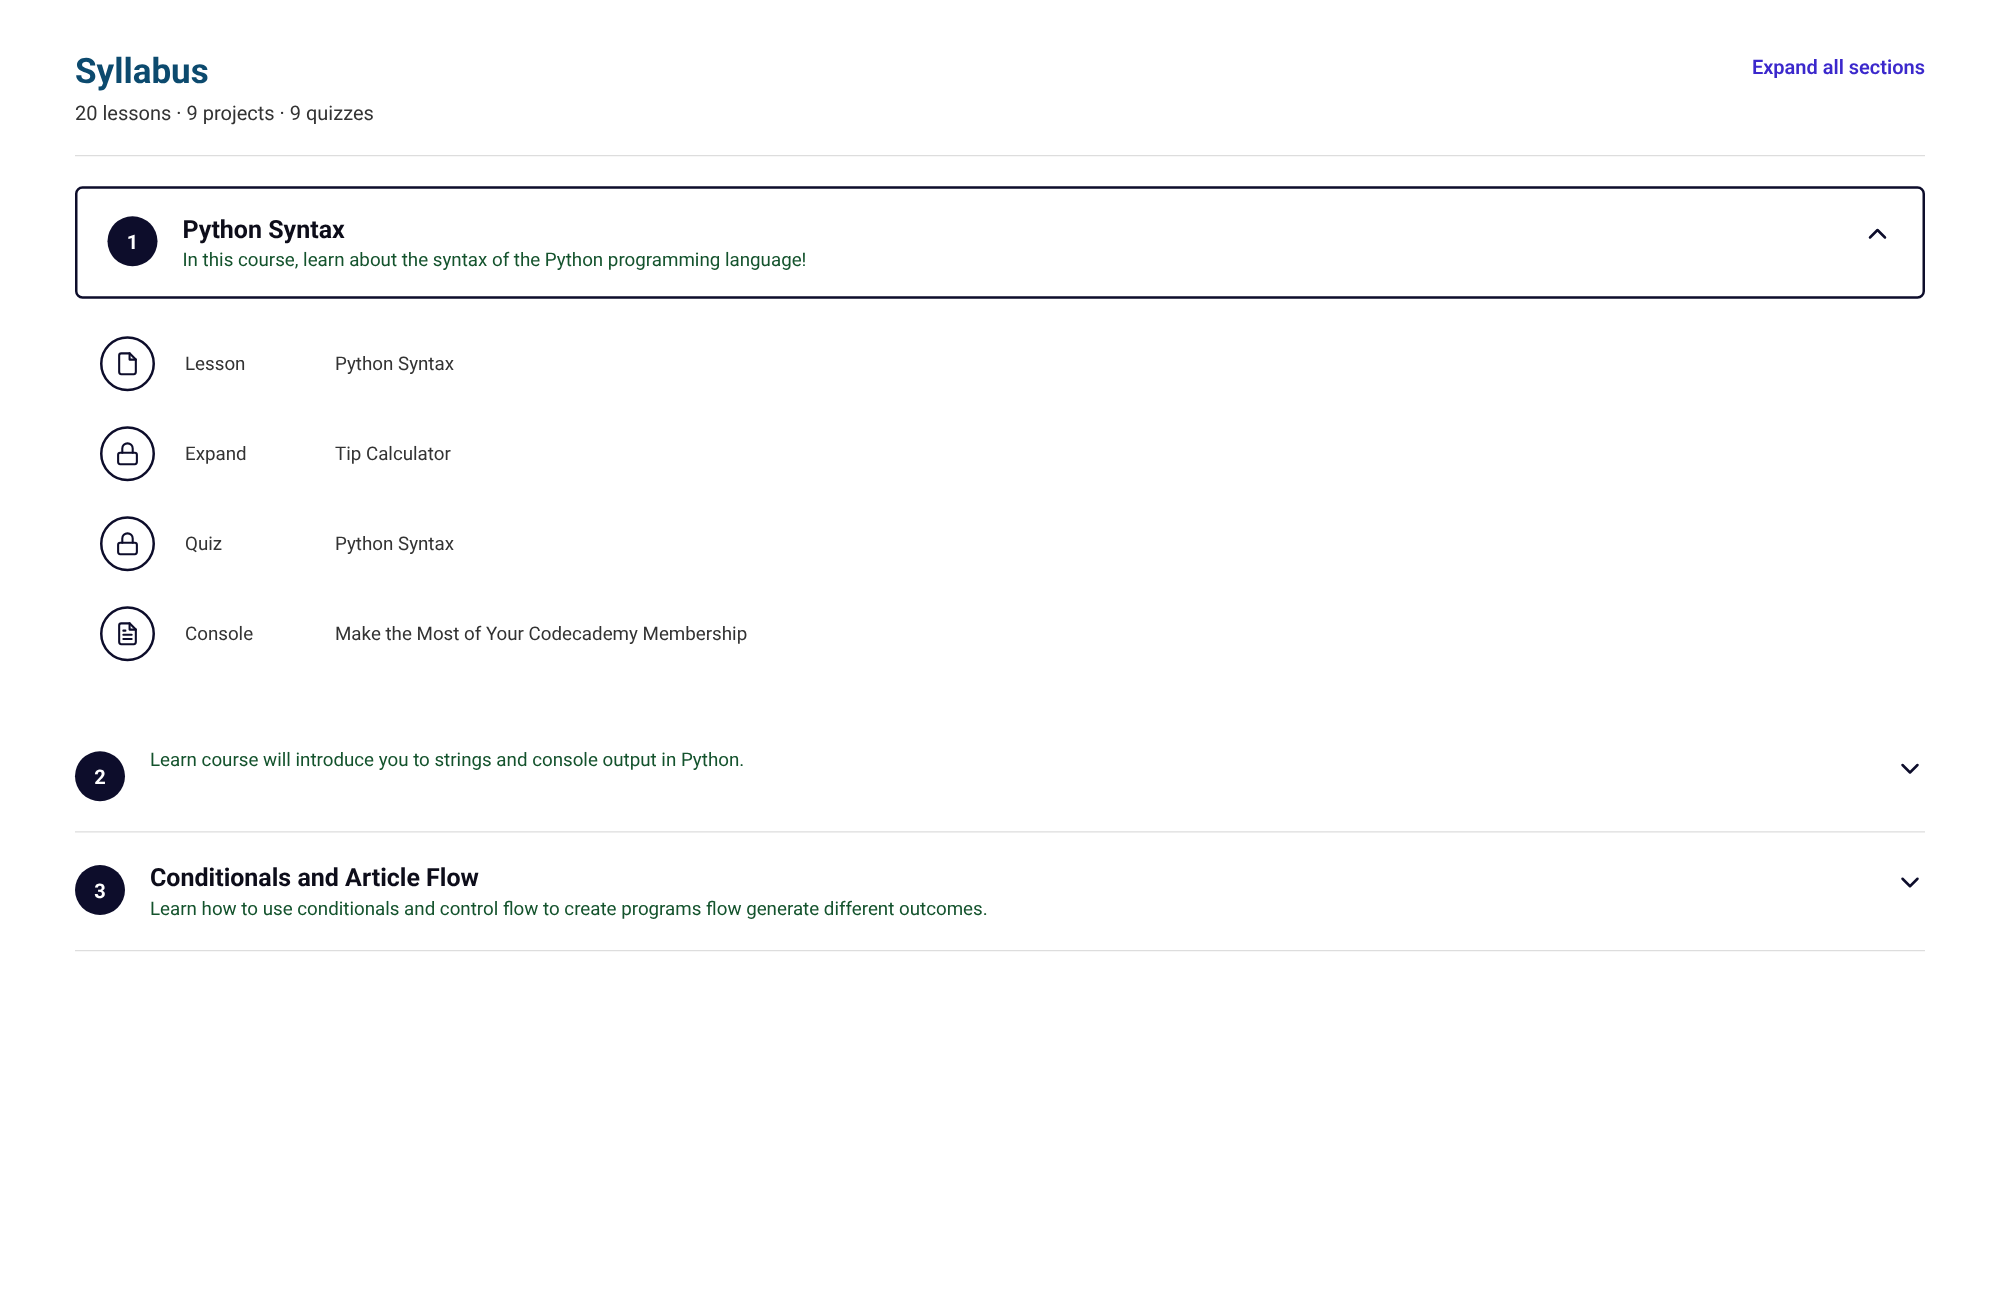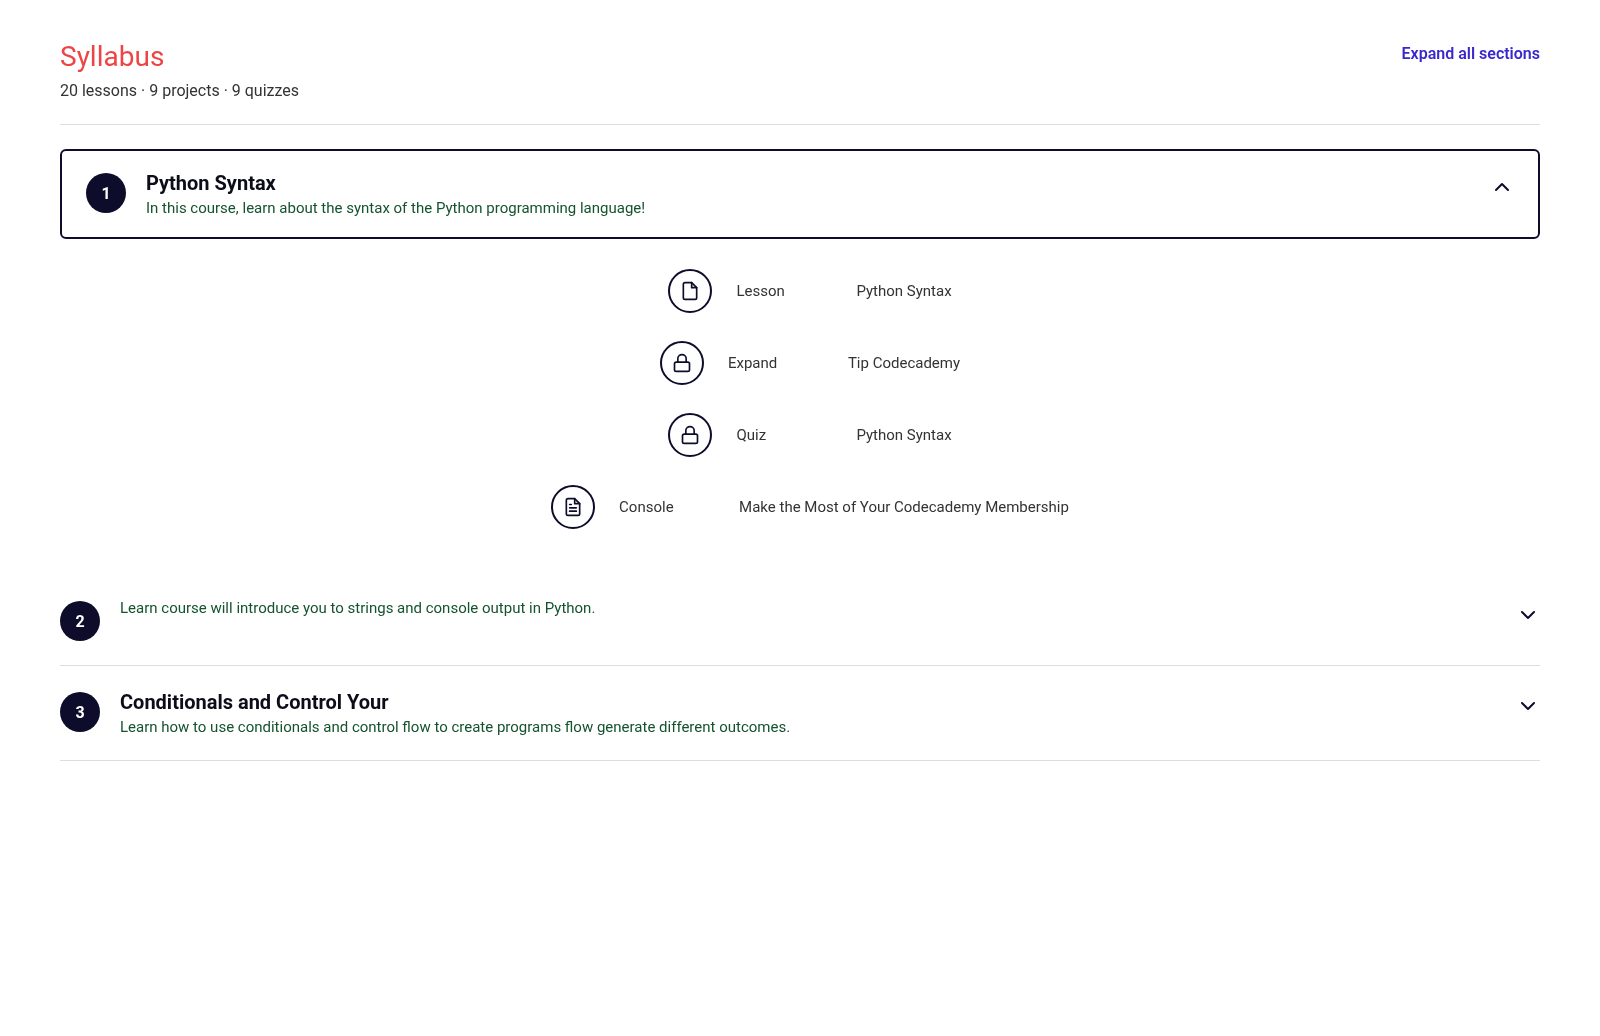--- a/index.html
+++ b/index.html
@@ -11,22 +11,22 @@
     body {
       font-family: -apple-system, BlinkMacSystemFont, 'Segoe UI', Roboto, sans-serif;
       background: #ffffff;
       color: #1a1a2e;
       padding: 40px 60px;
       max-width: 1600px;
     }
 
     .syllabus-title {
       font-size: 28px;
-      font-weight: 400;
-      color: #ef4444;
+      font-weight: 700;
+      color: #0c4a6e;
       margin-bottom: 8px;
     }
 
     .syllabus-meta {
       font-size: 16px;
       color: #333;
       margin-bottom: 4px;
     }
 
     .syllabus-header {
@@ -118,21 +118,20 @@
     }
 
     .section-items {
       padding: 16px 0 32px 0;
     }
 
     .syllabus-item {
       display: flex;
       align-items: center;
       padding: 14px 0 14px 20px;
-      justify-content: center;
     }
 
     .item-icon {
       width: 44px;
       height: 44px;
       border: 2px solid #0d0d2b;
       border-radius: 50%;
       display: flex;
       align-items: center;
       justify-content: center;
@@ -198,21 +197,21 @@
   </div>
 
   <div class="syllabus-item">
     <div class="item-icon icon-lock">
       <svg viewBox="0 0 24 24" fill="none" stroke="#0d0d2b" stroke-width="2" stroke-linecap="round" stroke-linejoin="round">
         <rect x="3" y="11" width="18" height="11" rx="2" ry="2"></rect>
         <path d="M7 11V7a5 5 0 0 1 10 0v4"></path>
       </svg>
     </div>
     <div class="item-type">Expand</div>
-    <div class="item-name">Tip Codecademy</div>
+    <div class="item-name">Tip Calculator</div>
   </div>
 
   <div class="syllabus-item">
     <div class="item-icon icon-lock">
       <svg viewBox="0 0 24 24" fill="none" stroke="#0d0d2b" stroke-width="2" stroke-linecap="round" stroke-linejoin="round">
         <rect x="3" y="11" width="18" height="11" rx="2" ry="2"></rect>
         <path d="M7 11V7a5 5 0 0 1 10 0v4"></path>
       </svg>
     </div>
     <div class="item-type">Quiz</div>
@@ -245,21 +244,21 @@
         <polyline points="6 9 12 15 18 9"></polyline>
       </svg>
     </div>
   </div>
 </div>
 
 <div class="section">
   <div class="section-header">
     <div class="section-number">3</div>
     <div class="section-info">
-      <div class="section-name">Conditionals and Control Your</div>
+      <div class="section-name">Conditionals and Article Flow</div>
       <div class="section-desc">Learn how to use conditionals and control flow to create programs flow generate different outcomes.</div>
     </div>
     <div class="section-toggle">
       <svg width="24" height="24" viewBox="0 0 24 24" fill="none" stroke="#0d0d2b" stroke-width="2" stroke-linecap="round" stroke-linejoin="round">
         <polyline points="6 9 12 15 18 9"></polyline>
       </svg>
     </div>
   </div>
 </div>
 

